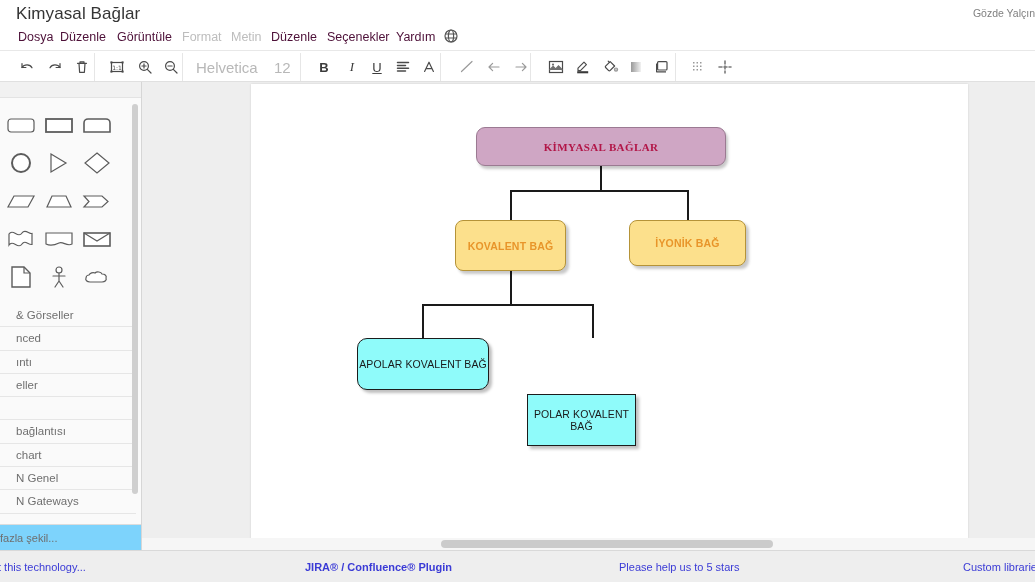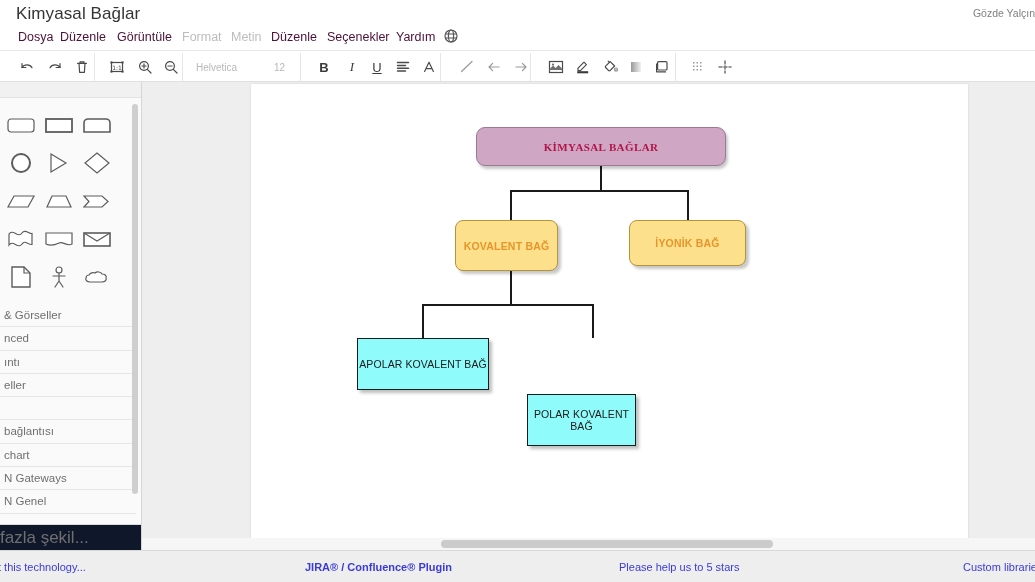--- a/index.html
+++ b/index.html
@@ -40,21 +40,21 @@
   }
   .tb-btn {
     position: absolute; top: 5px; width: 22px; height: 22px;
     display: flex; align-items: center; justify-content: center;
   }
   .tb-sep {
     position: absolute; top: 2px; width: 1px; height: 28px; background: #e6e6e6;
   }
   .tb-field {
     position: absolute; top: 6px; height: 20px;
-    font-size: 10px; color: #b8b8b8; display: flex; align-items: center;
+    font-size: 15px; color: #b8b8b8; display: flex; align-items: center;
   }
   .tb-txt {
     position: absolute; top: 5px; width: 22px; height: 22px;
     display: flex; align-items: center; justify-content: center;
     font-size: 13px; color: #3c3c3c;
   }
 
   
   .leftpanel {
     position: absolute; left: 0; top: 82px; width: 142px; height: 468px;
@@ -70,28 +70,28 @@
   .shape-row { display: flex; height: 38px; align-items: center; }
   .shape-cell {
     width: 38px; height: 38px; display: flex;
     align-items: center; justify-content: center;
   }
   .lp-list { position: absolute; left: 0; top: 222px; width: 136px; }
   .lp-item {
     height: 23.3px; line-height: 23.3px;
     font-size: 11.5px; color: #6f6f6f;
     border-bottom: 1px solid #e6e6e6;
-    padding-left: 4px; white-space: nowrap; overflow: hidden;
+    padding-left: 16px; white-space: nowrap; overflow: hidden;
     background: #fafafa;
   }
   .lp-item.blank { color: transparent; }
   .lp-more {
     position: absolute; left: 0; bottom: 0; width: 142px; height: 26px;
-    line-height: 26px; font-size: 17px; color: #6f6f6f;
-    background: #0f172a; border-top: 1px solid #dcdcdc; white-space: nowrap;
+    line-height: 26px; font-size: 11px; color: #6f6f6f;
+    background: #7dd3fc; border-top: 1px solid #dcdcdc; white-space: nowrap;
   }
   .lp-scroll {
     position: absolute; right: 3px; top: 22px; width: 6px; height: 390px;
     background: #cfcfcf; border-radius: 3px;
   }
   .collapse-handle {
     position: absolute; left: 143px; top: 308px; width: 7px; height: 14px;
   }
   .collapse-handle i {
     position: absolute; top: 0; width: 1.5px; height: 14px; background: #bdbdbd;
@@ -409,45 +409,45 @@
         </div>
       </div>
     <div class="lp-list" id="lp-list">
         <div class="lp-item">&amp; Görseller</div>
         <div class="lp-item">nced</div>
         <div class="lp-item">ıntı</div>
         <div class="lp-item">eller</div>
         <div class="lp-item blank"></div>
         <div class="lp-item">bağlantısı</div>
         <div class="lp-item">chart</div>
+        <div class="lp-item">N Genel</div>
         <div class="lp-item">N Gateways</div>
-        <div class="lp-item">N Genel</div>
       </div>
     <div class="lp-scroll"></div>
     <div class="lp-more">fazla şekil...</div>
   </div>
   <div class="collapse-handle">
     <i style="left:0"></i>
       <i style="left:4px"></i>
   </div>
 
   <div class="canvas-wrap">
     <div class="page" id="page">
         <div class="edge" style="left: 349px; top: 82px; width: 2px; height: 24px; background: rgb(26, 26, 26);"></div>
         <div class="edge" style="left: 258.5px; top: 106px; width: 179px; height: 2px; background: rgb(26, 26, 26);"></div>
         <div class="edge" style="left: 258.5px; top: 106px; width: 2px; height: 30px; background: rgb(26, 26, 26);"></div>
         <div class="edge" style="left: 435.5px; top: 106px; width: 2px; height: 30px; background: rgb(26, 26, 26);"></div>
         <div class="edge" style="left: 258.5px; top: 187px; width: 2px; height: 33px; background: rgb(26, 26, 26);"></div>
         <div class="edge" style="left: 171px; top: 220px; width: 171.5px; height: 2px; background: rgb(26, 26, 26);"></div>
         <div class="edge" style="left: 171px; top: 220px; width: 2px; height: 34px; background: rgb(26, 26, 26);"></div>
         <div class="edge" style="left: 340.5px; top: 220px; width: 2px; height: 34px; background: rgb(26, 26, 26);"></div>
         <div class="node node-root" style="left: 225px; top: 43px; width: 250px; height: 39px;">KİMYASAL BAĞLAR</div>
-        <div class="node node-mid" style="left: 204px; top: 136px; width: 103px; height: 51px;">KOVALENT BAĞ</div>
+        <div class="node node-mid" style="left: 204px; top: 136px; width: 111px; height: 51px;">KOVALENT BAĞ</div>
         <div class="node node-mid" style="left: 378px; top: 136px; width: 117px; height: 46px;">İYONİK BAĞ</div>
-        <div class="node node-leaf" style="left: 106px; top: 254px; width: 132px; height: 52px;">APOLAR KOVALENT BAĞ</div>
+        <div class="node node-leaf" style="left: 106px; top: 254px; width: 132px; height: 52px; border-radius: 10px;">APOLAR KOVALENT BAĞ</div>
         <div class="node node-leaf" style="left: 276px; top: 262px; width: 109px; height: 52px; margin-top: 48px;">POLAR KOVALENT BAĞ</div>
       </div>
     <div class="hscroll-track">
       <div class="hscroll-thumb"></div>
     </div>
   </div>
 
   <div class="footer" id="footer">
       <div class="f-link" style="left: -2px;">t this technology...</div>
       <div class="f-link" style="left: 305px; font-weight: bold;">JIRA® / Confluence® Plugin</div>

